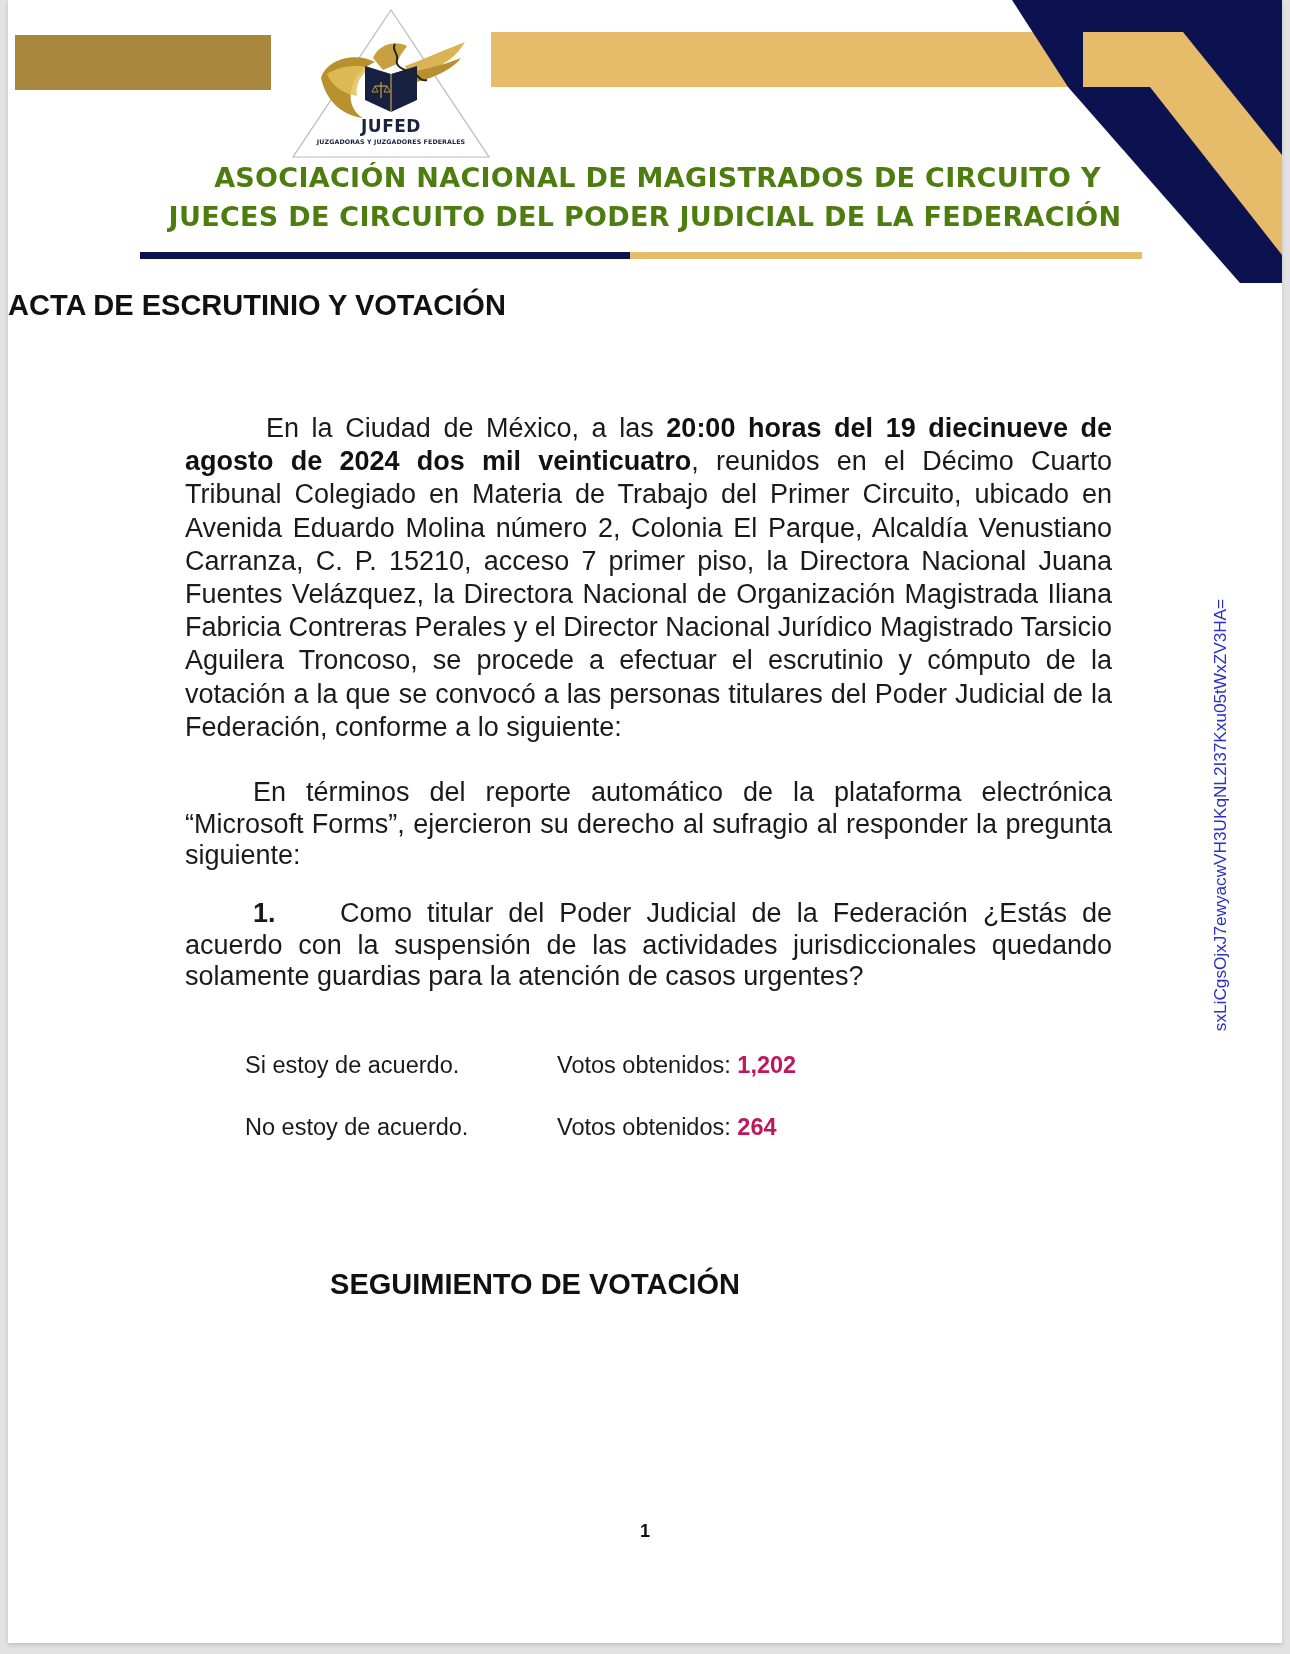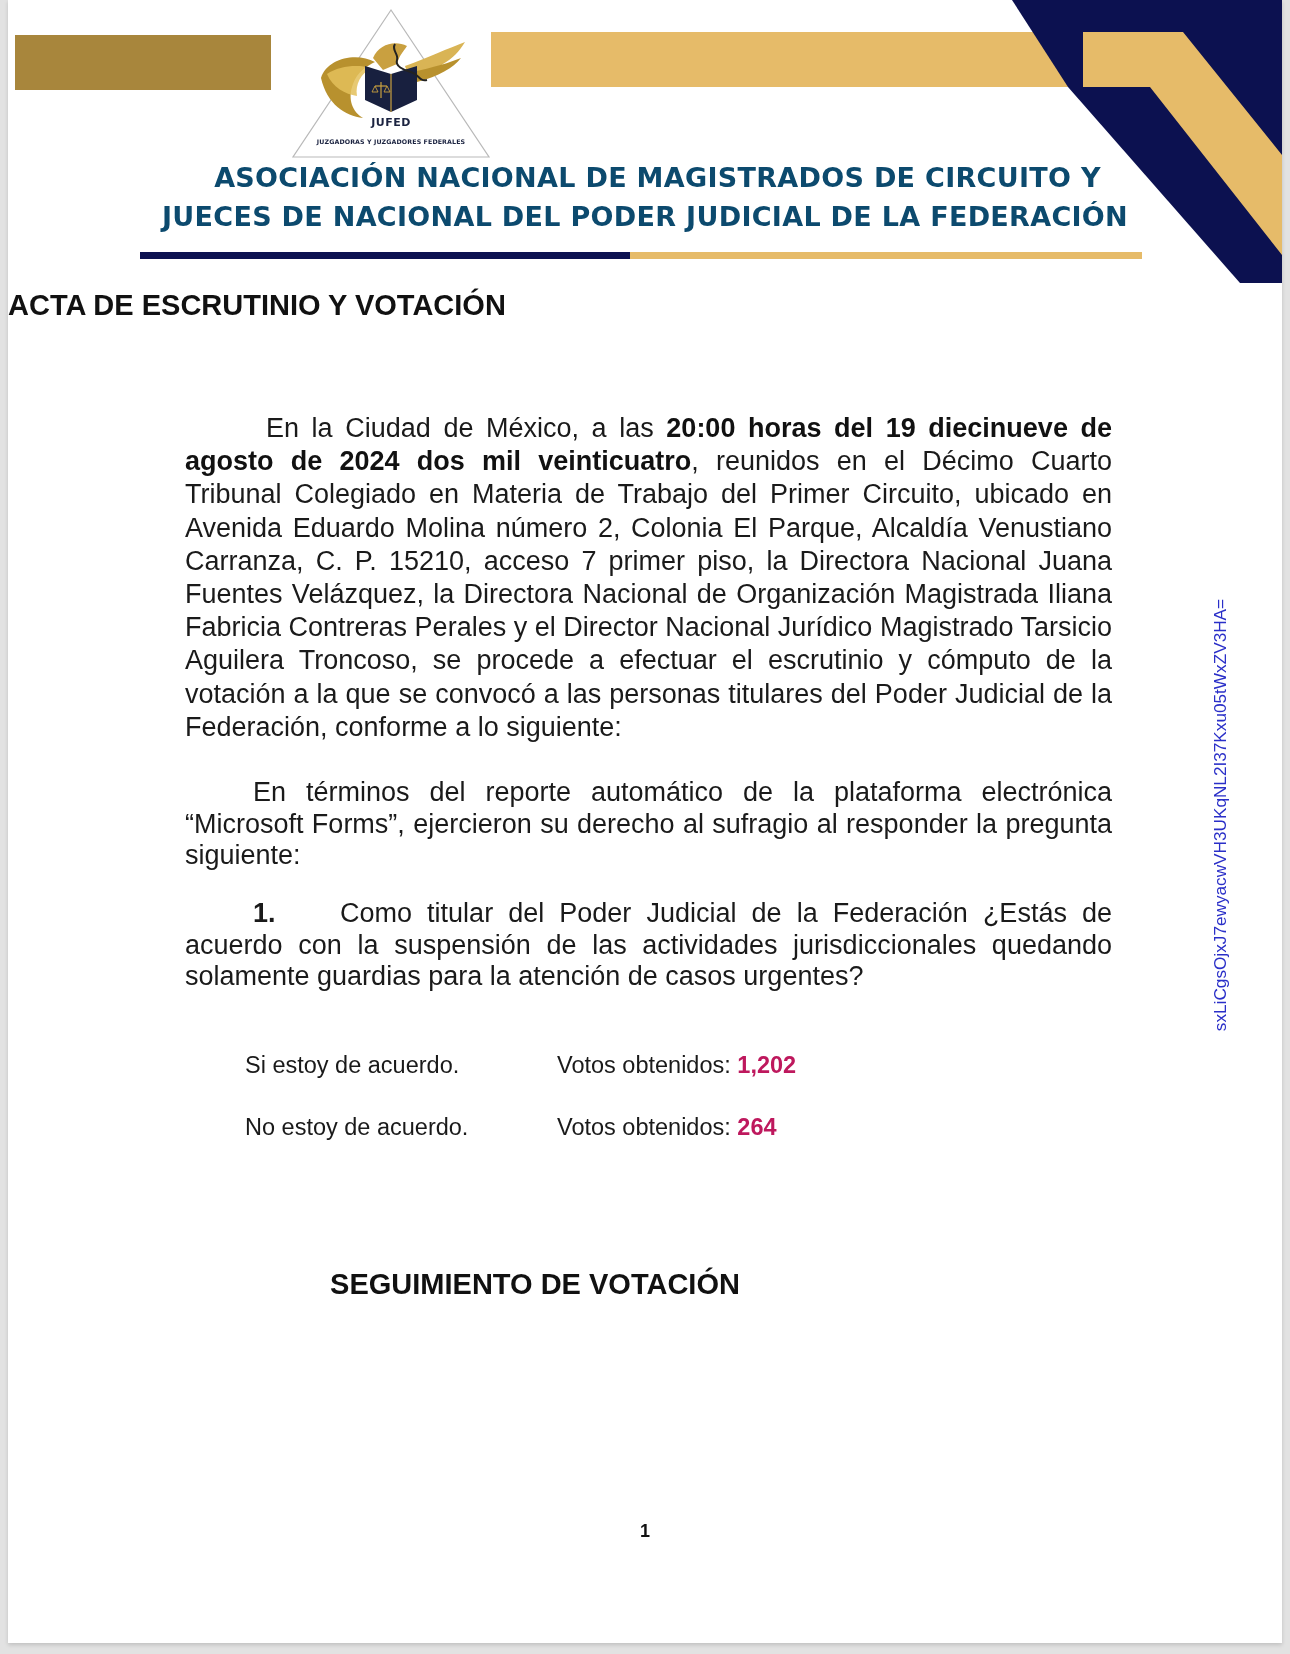--- a/index.html
+++ b/index.html
@@ -14,31 +14,31 @@
     background:#ffffff; overflow:hidden;
     box-shadow:0 2px 4px rgba(0,0,0,0.15);
   }
   .abs { position:absolute; }
   .bar-left { left:7px; top:35px; width:256px; height:55px; background:#a8863c; }
   .bar-right { left:483px; top:32px; width:700px; height:55px; background:#e6bb69; }
   .corner-svg { position:absolute; left:0; top:0; }
   .logo { position:absolute; left:279px; top:8px; width:208px; height:152px; }
   .logo-title {
     position:absolute; left:0; width:208px; top:108px; text-align:center;
-    font-family:"DejaVu Sans", sans-serif; font-weight:bold; font-size:11px; color:#1b2340;
+    font-family:"DejaVu Sans", sans-serif; font-weight:bold; font-size:17px; color:#1b2340;
     letter-spacing:0.5px;
   }
   .logo-sub {
     position:absolute; left:0; width:208px; top:130px; text-align:center;
     font-family:"DejaVu Sans", sans-serif; font-weight:bold; font-size:6.3px; color:#1b2340;
     letter-spacing:0.1px;
   }
   .org-line {
     position:absolute; left:0; width:1274px; text-align:center;
-    font-family:"DejaVu Sans", sans-serif; font-weight:bold; font-size:27px; color:#0c4a6e;
+    font-family:"DejaVu Sans", sans-serif; font-weight:bold; font-size:27px; color:#4d7c0f;
     letter-spacing:0.3px; white-space:nowrap;
   }
   .org-1 { top:162px; padding-left:25px; box-sizing:border-box; }
   .org-2 { top:201px; }
   .rule-navy { left:132px; top:252px; width:490px; height:7px; background:#0c1150; }
   .rule-gold { left:622px; top:252px; width:512px; height:7px; background:#e6bb69; }
   .doc-title {
     position:absolute; left:0; width:1274px; text-align:left; top:289px;
     font-weight:bold; font-size:29px; color:#111;
   }
@@ -108,21 +108,21 @@
       <line x1="94" y1="74" x2="94" y2="90" stroke="#c9a040" stroke-width="1.2"></line>
       <path d="M88,78 L85,84 L91,84 Z M100,78 L97,84 L103,84 Z" fill="none" stroke="#c9a040" stroke-width="0.9"></path>
 
       <path d="M108,36 C104,42 112,46 110,52 C108,58 116,62 124,64 C132,66 132,74 140,72" fill="none" stroke="#222" stroke-width="2"></path>
     </svg>
     <div class="logo-title">JUFED</div>
     <div class="logo-sub">JUZGADORAS Y JUZGADORES FEDERALES</div>
   </div>
 
   <div class="org-line org-1">ASOCIACIÓN NACIONAL DE MAGISTRADOS DE CIRCUITO Y</div>
-  <div class="org-line org-2">JUECES DE NACIONAL DEL PODER JUDICIAL DE LA FEDERACIÓN</div>
+  <div class="org-line org-2">JUECES DE CIRCUITO DEL PODER JUDICIAL DE LA FEDERACIÓN</div>
 
   <div class="abs rule-navy"></div>
   <div class="abs rule-gold"></div>
 
   <div class="doc-title">ACTA DE ESCRUTINIO Y VOTACIÓN</div>
 
   <div class="para p1"><span>En la Ciudad de México, a las </span><b>20:00 horas del 19 diecinueve de agosto de 2024 dos mil veinticuatro</b><span>, reunidos en el Décimo Cuarto Tribunal Colegiado en Materia de Trabajo del Primer Circuito, ubicado en Avenida Eduardo Molina número 2, Colonia El Parque, Alcaldía Venustiano Carranza, C. P. 15210, acceso 7 primer piso, la Directora Nacional Juana Fuentes Velázquez, la Directora Nacional de Organización Magistrada Iliana Fabricia Contreras Perales y el Director Nacional Jurídico Magistrado Tarsicio Aguilera Troncoso, se procede a efectuar el escrutinio y cómputo de la votación a la que se convocó a las personas titulares del Poder Judicial de la Federación, conforme a lo siguiente:</span></div>
 
   <div class="para p2">En términos del reporte automático de la plataforma electrónica “Microsoft Forms”, ejercieron su derecho al sufragio al responder la pregunta siguiente:</div>
 

